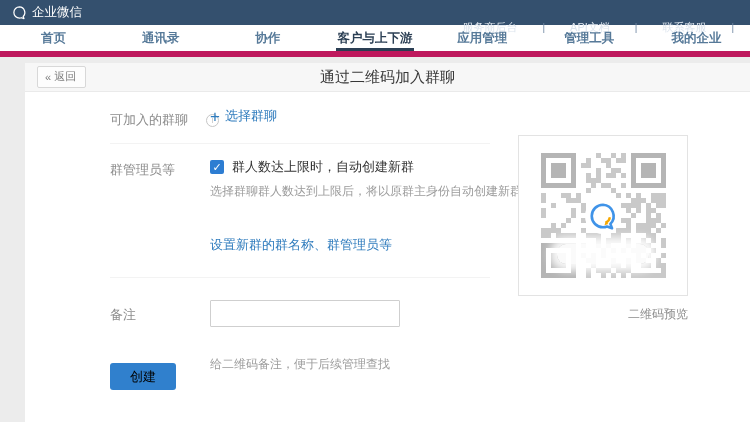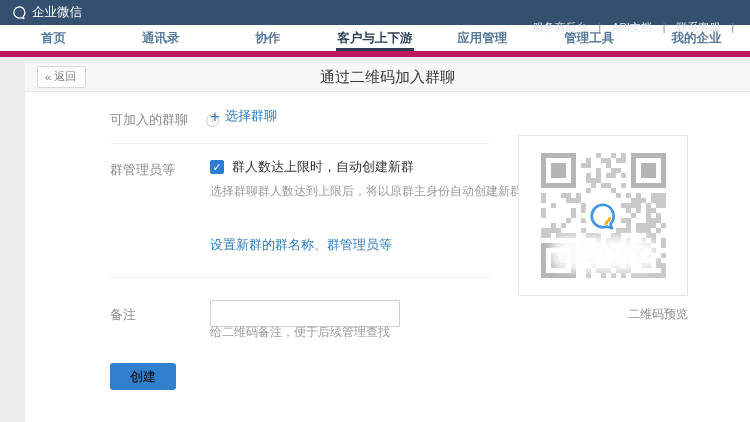--- a/index.html
+++ b/index.html
@@ -8,21 +8,21 @@
     font-family: "Liberation Sans", "DejaVu Sans", sans-serif;
     background:#ececec; color:#333;
   }
   
   .topbar{
     height:25px; background:#34506e; display:flex;
     align-items:center; justify-content:space-between; padding:0 16px 0 12px;
   }
   .brand{ display:flex; align-items:center; gap:5px; color:#fff; font-size:12.5px; cursor:pointer;}
   .brand svg{ display:block; }
-  .top-links{ display:flex; align-items:center; gap:11px; font-size:11px; color:#dde5ee;margin-top:30px; }
+  .top-links{ display:flex; align-items:center; gap:25px; font-size:11px; color:#dde5ee;margin-top:30px; }
   .top-link{ cursor:pointer; }
   .top-sep{ color:#7188a3; font-size:10px; }
   
   .navbar{
     height:32px; background:#fff; border-bottom:6px solid #be185d;
     display:flex; align-items:stretch;font-weight:bold;
   }
   .tab{
     flex:1; display:flex; align-items:center; justify-content:center;
     font-size:12.5px; color:#577a99; position:relative; cursor:pointer; white-space:nowrap;
@@ -75,21 +75,21 @@
   .cb-label{ font-size:13px; color:#333; cursor:pointer; }
   .helper{ position:absolute; left:185px; font-size:12px; color:#9b9b9b; }
   .helper1{ top:91px; }
   .settings-link{ position:absolute; left:185px; top:144px; font-size:13px; color:#2e7bbd; cursor:pointer; }
   .lbl-remark{ left:85px; top:214px; }
   .remark-input{
     position:absolute; left:185px; top:208px; width:190px; height:27px;
     border:1px solid #cfcfcf; border-radius:1px; padding:0 8px;
     font-family:inherit; font-size:13px; color:#333; outline:none;
   }
-  .helper2{ top:232px; }
+  .helper2{ top:264px; }
   .create-btn{
     position:absolute; left:85px; top:271px; width:66px; height:27px;
     background:#3080cd; color:#000000; border:none; border-radius:3px;
     font-family:inherit; font-size:13px; cursor:pointer;
   }
   
   .qr-box{
     position:absolute; left:493px; top:43px; width:170px; height:161px;
     background:#fff; border:1px solid #e3e3e3;
     display:flex; align-items:center; justify-content:center;

